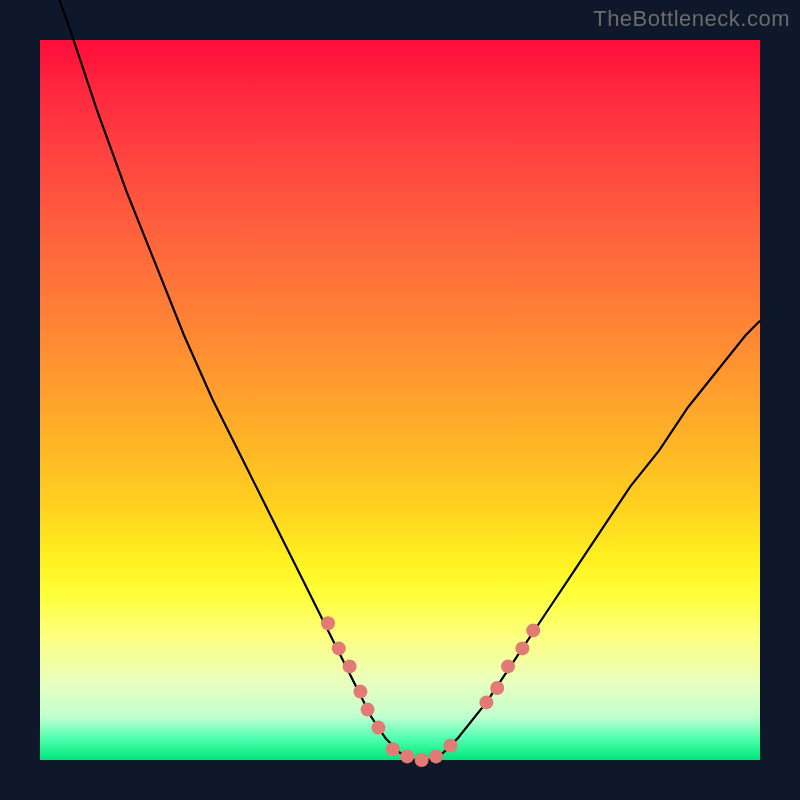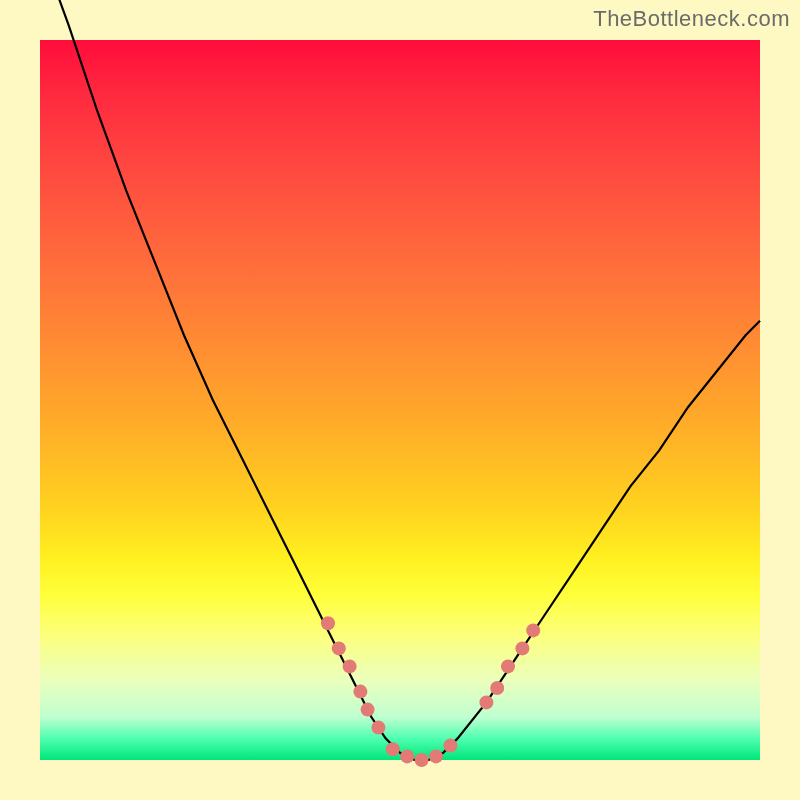--- a/index.html
+++ b/index.html
@@ -8,21 +8,21 @@
     width: 800px;
     height: 800px;
     overflow: hidden;
     background: #000;
     font-family: Arial, Helvetica, sans-serif;
   }
   .frame {
     position: relative;
     width: 800px;
     height: 800px;
-    background: #fef9c3;
+    background: #0f172a;
   }
   .plot-area {
     position: absolute;
     left: 40px;
     top: 40px;
     width: 720px;
     height: 720px;
     
     background: linear-gradient(
       to bottom,

